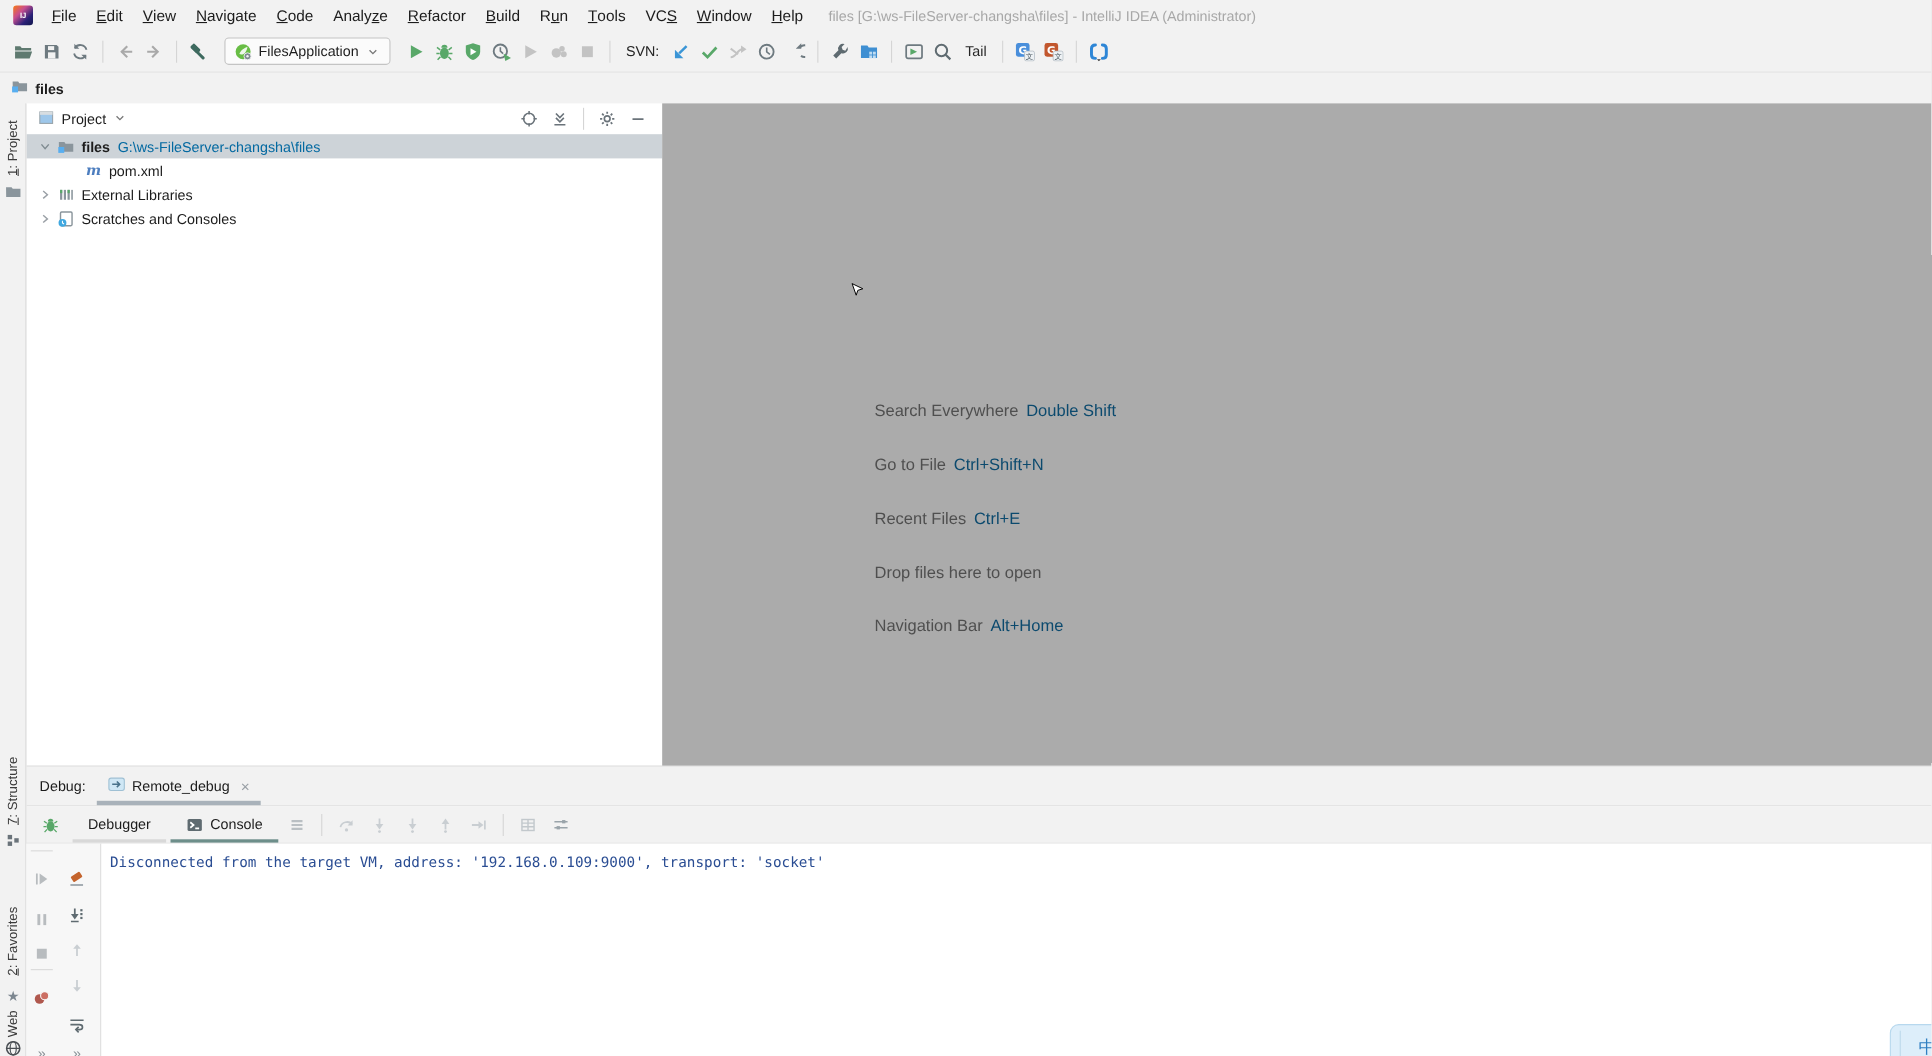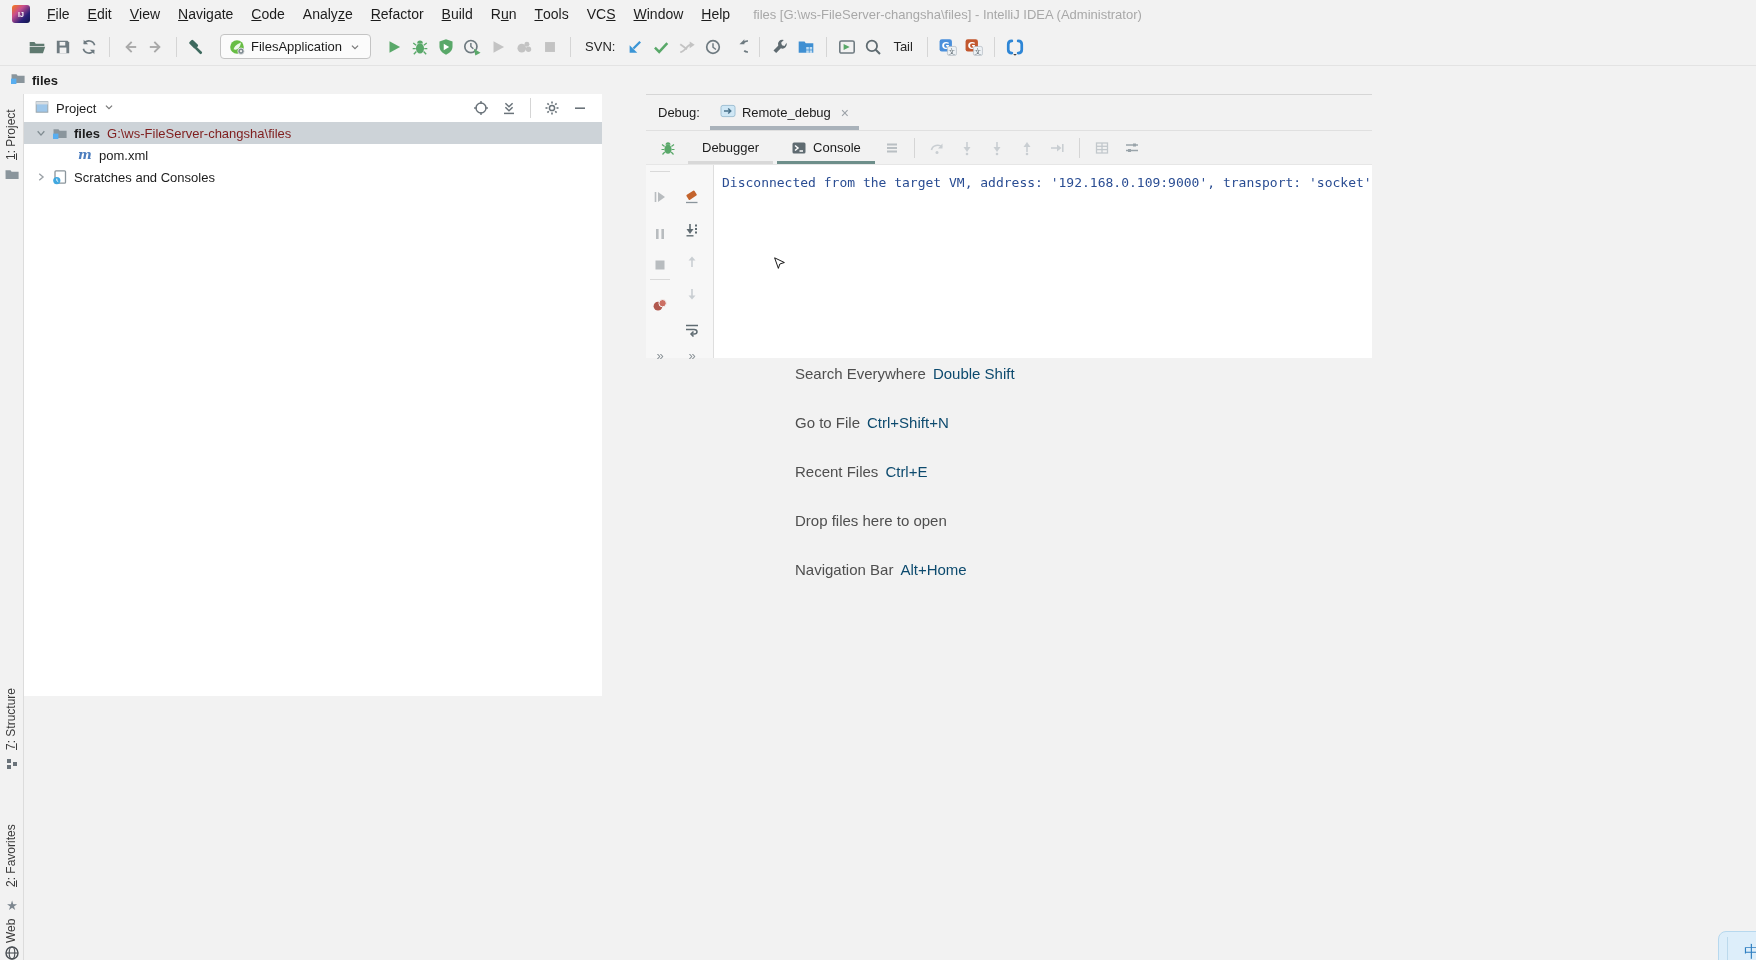--- a/index.html
+++ b/index.html
@@ -9,55 +9,55 @@
   
   .titlebar{height:28px;display:flex;align-items:center;padding-left:12px;}
   .logo{width:18px;height:18px;border-radius:3px;margin-right:8px;flex:none;
     background:linear-gradient(135deg,#f97a12 0%,#c84e8f 35%,#2a2178 70%,#11174b 100%);
     display:flex;align-items:center;justify-content:center;color:#fff;font-size:7px;font-weight:bold;}
   .menubar{display:flex;align-items:center;height:100%;}
   .menu-item{padding:0 9px;font-size:14px;height:100%;display:flex;align-items:center;cursor:default;}
   .menu-item u{text-decoration:underline;}
   .wtitle{color:#a8a8a8;font-size:13px;margin-left:14px;white-space:nowrap;}
   
-  .toolbar{height:38px;display:flex;align-items:center;padding-left:24px;border-bottom:1px solid #e3e3e3;}
+  .toolbar{height:38px;display:flex;align-items:center;padding-left:8px;border-bottom:1px solid #e3e3e3;}
   .tb-btn{width:26px;height:26px;display:flex;align-items:center;justify-content:center;border-radius:3px;}
   .tb-sep{width:1px;height:20px;background:#d5d5d5;margin:0 7px;flex:none;}
   .tb-label{font-size:13px;color:#262626;margin:0 7px;}
   .run-config{height:25px;border:1px solid #c4c4c4;border-radius:4px;background:#fbfbfb;
     display:flex;align-items:center;gap:6px;padding:0 8px;margin:0 10px;font-size:13px;}
   .ic{display:inline-flex;width:16px;height:16px;flex:none;align-items:center;justify-content:center;}
   .ic svg{width:100%;height:100%;display:block;}
   .ic18{width:18px;height:18px;}
   .ic14{width:14px;height:14px;}
   .txtic{font-size:13px;color:#8a9297;line-height:1;}
   
   .breadcrumb{height:28px;display:flex;align-items:center;gap:6px;padding-left:10px;}
   .bc-label{font-size:13px;font-weight:bold;}
   
   .bodyrow{display:flex;height:866px;}
   .stripe{width:24px;flex:none;position:relative;background:#f2f2f2;border-right:1px solid #dcdcdc;}
   .vlabel{position:absolute;left:4px;transform-origin:0 0;transform:rotate(-90deg);
     font-size:12px;color:#3b3b3b;white-space:nowrap;}
   .vlabel u{text-decoration:underline;}
   .stripe .ic{position:absolute;}
-  .rightcol{flex:1;display:flex;flex-direction:row;min-width:0;gap:44px;}
+  .rightcol{flex:1;display:flex;flex-direction:column;min-width:0;}
   .upper{display:flex;height:602px;min-height:0;}
   
   .project-panel{width:578px;flex:none;background:#fff;display:flex;flex-direction:column;}
   .pp-header{height:28px;display:flex;align-items:center;padding:0 14px 0 10px;font-size:13px;gap:6px;}
   .pp-title{font-weight:normal;}
   .pp-actions{margin-left:auto;display:flex;align-items:center;gap:12px;}
   .tree{font-size:13px;}
   .trow{height:22px;display:flex;align-items:center;}
   .trow.selected{background:#cdd3d8;}
   .t-chev{width:22px;display:flex;justify-content:center;flex:none;}
   .t-label{margin-left:6px;white-space:nowrap;}
   .t-label.bold{font-weight:bold;}
-  .t-path{margin-left:7px;color:#7f1d1d;white-space:nowrap;}
+  .t-path{margin-left:7px;color:#0369a1;white-space:nowrap;}
   
   .editor{flex:1;position:relative;background:#ababab;min-width:0;}
   .shortcuts{position:absolute;left:193px;top:255px;}
   .sc-line{height:49px;display:flex;align-items:center;font-size:15px;color:#4f4f4f;white-space:nowrap;}
   .sc-keys{color:#0c4a6e;margin-left:7px;}
   .cursor{position:absolute;left:171px;top:160px;width:13px;height:19px;}
   
   .debug{height:264px;border-top:1px solid #d6d6d6;display:flex;flex-direction:column;background:#fff;}
   .dbg-tabrow{height:36px;background:#f2f2f2;display:flex;align-items:center;
     padding-left:12px;font-size:13px;border-bottom:1px solid #e0e0e0;}
@@ -478,20 +478,44 @@
               <div class="trow" style="padding-left: 6px;">
                 <span class="t-chev">
                   <span class="ic ic14">
                     <svg viewBox="0 0 16 16">
                       <path d="M6 4.2l4.4 3.8L6 11.8" stroke="#9aa0a6" stroke-width="1.5" fill="none"></path>
                     </svg>
                   </span>
                 </span>
                 <span class="ic">
                   <svg viewBox="0 0 16 16">
+                    <g fill="#8a959c">
+                      <rect x="2.6" y="3.6" width="2" height="9"></rect>
+                      <rect x="6" y="3.6" width="2" height="9"></rect>
+                      <rect x="9.4" y="3.6" width="2" height="9"></rect>
+                      <rect x="12.8" y="3.6" width="1.4" height="9"></rect>
+                    </g>
+                    <g fill="#59a869">
+                      <rect x="2.6" y="3.6" width="2" height="3"></rect>
+                      <rect x="9.4" y="3.6" width="2" height="3"></rect>
+                    </g>
+                  </svg>
+                </span>
+                <span class="t-label">External Libraries</span>
+              </div>
+              <div class="trow" style="padding-left: 6px;">
+                <span class="t-chev">
+                  <span class="ic ic14">
+                    <svg viewBox="0 0 16 16">
+                      <path d="M6 4.2l4.4 3.8L6 11.8" stroke="#9aa0a6" stroke-width="1.5" fill="none"></path>
+                    </svg>
+                  </span>
+                </span>
+                <span class="ic">
+                  <svg viewBox="0 0 16 16">
                     <rect x="3" y="1.8" width="10.5" height="12.4" rx="1" fill="none" stroke="#8a959c" stroke-width="1.3"></rect>
                     <circle cx="4.8" cy="11.6" r="3.6" fill="#40a8e0"></circle>
                     <path d="M4.8 9.6v2l1.4 1" stroke="#fff" stroke-width="1" fill="none"></path>
                   </svg>
                 </span>
                 <span class="t-label">Scratches and Consoles</span>
               </div>
             </div>
         </div>
 

